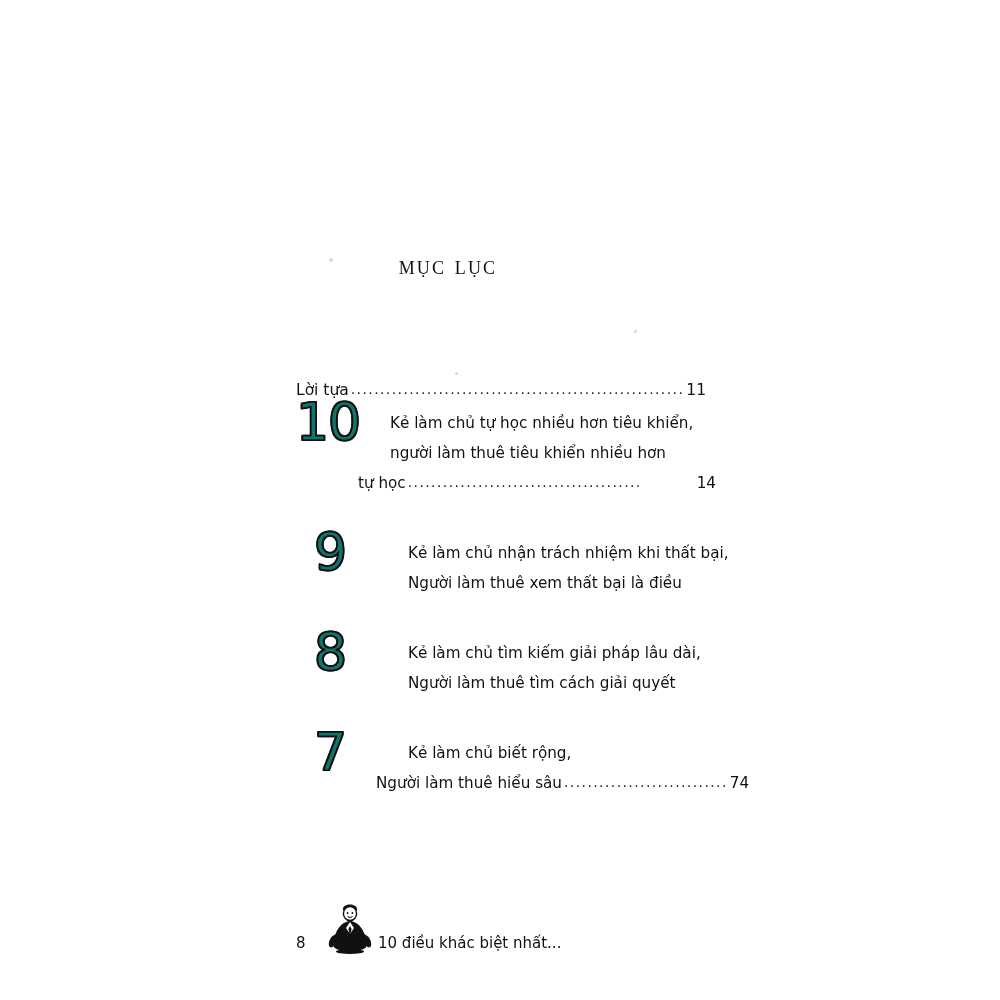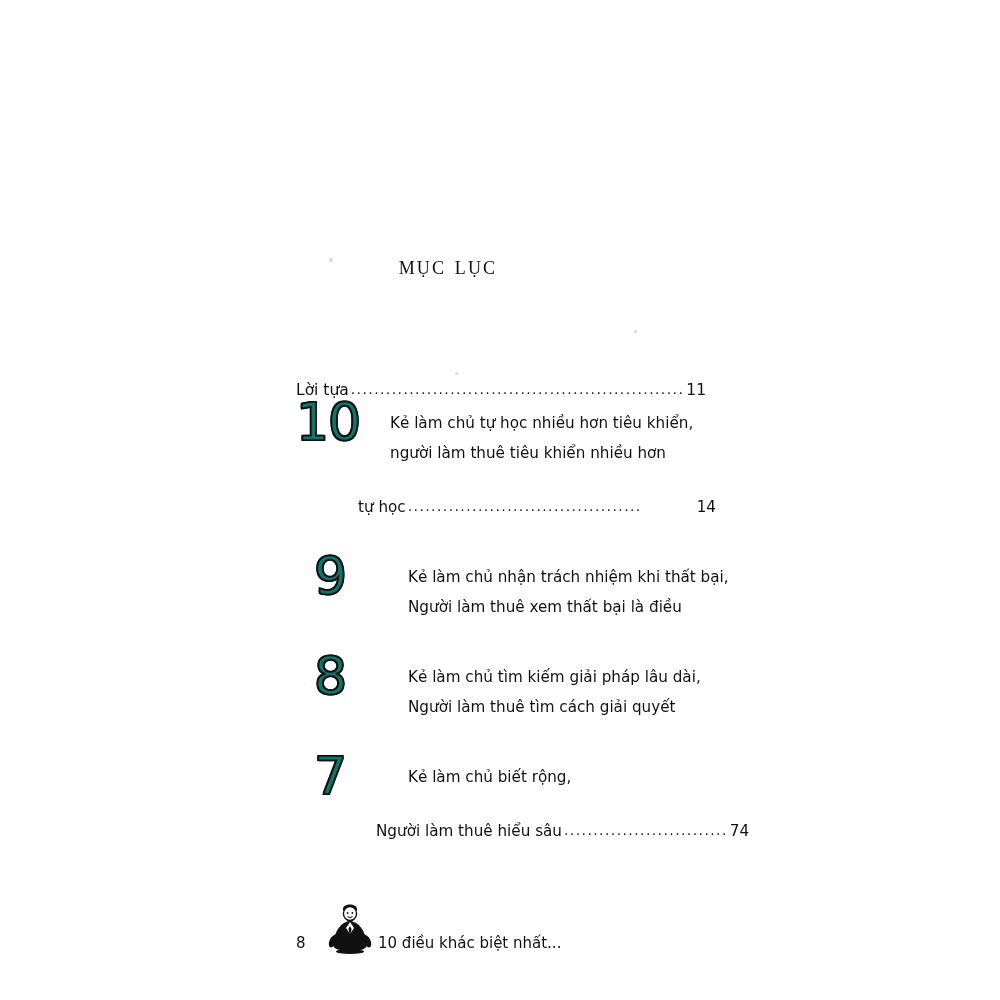--- a/index.html
+++ b/index.html
@@ -111,21 +111,20 @@
     color: #111;
   }
   .entry-line {
     white-space: nowrap;
     padding-left: 32px;
   }
   .entry-last {
     display: flex;
     align-items: baseline;
     width: 100%;
-    margin-top: 24px;
   }
   .entry-last .txt { white-space: nowrap; }
 
   
   .footer {
     position: absolute;
     left: 296px;
     top: 900px;
     width: 420px;
     display: flex;

